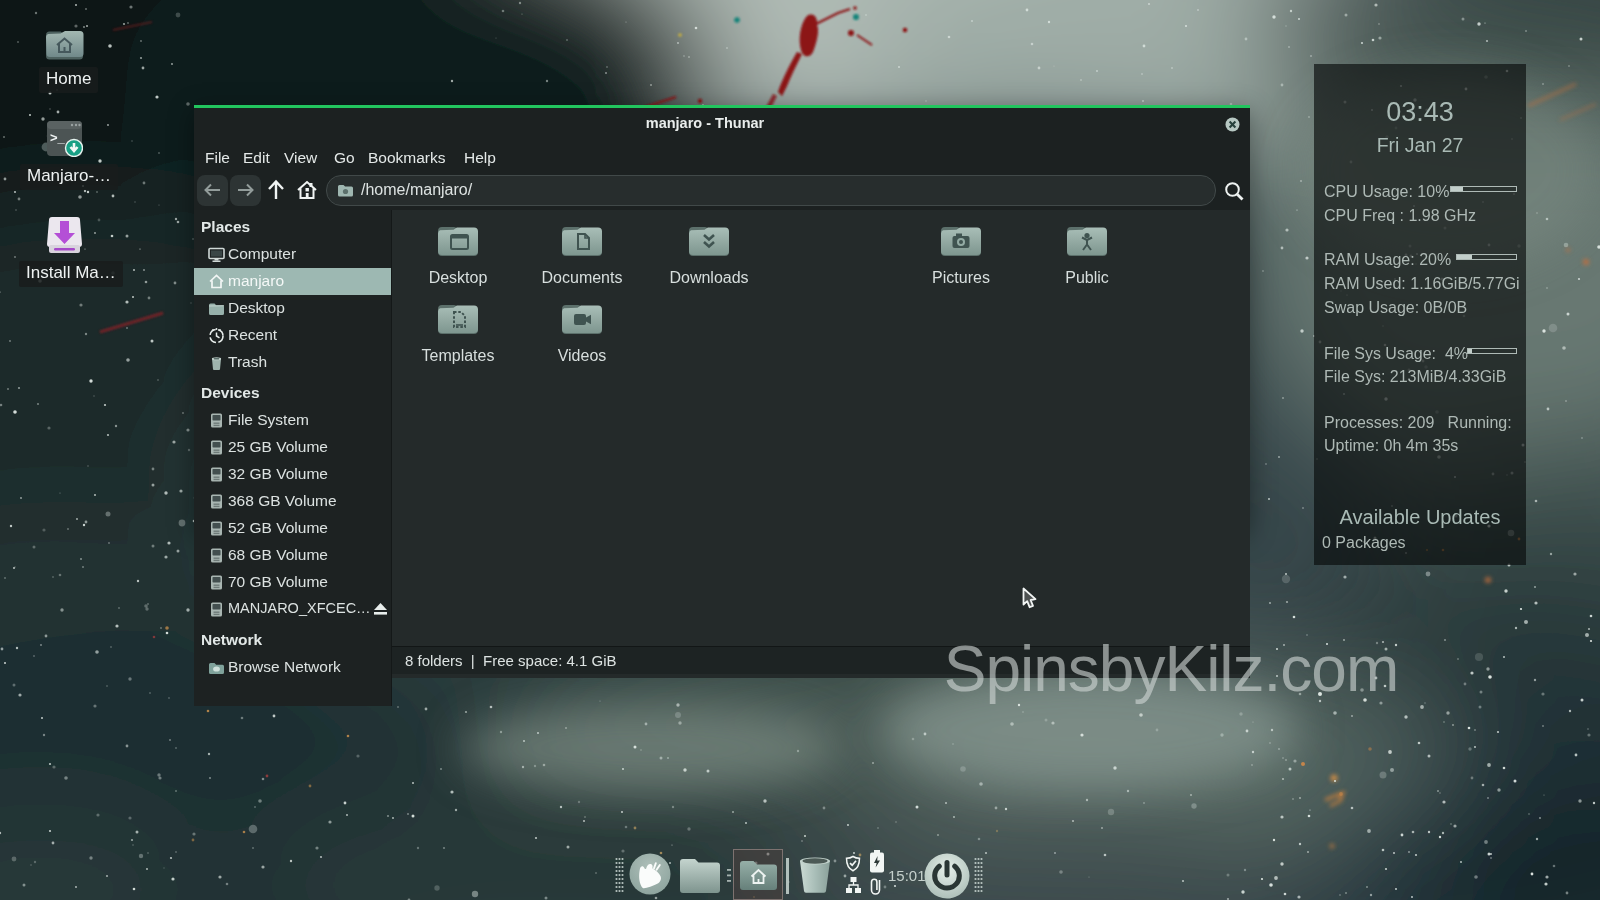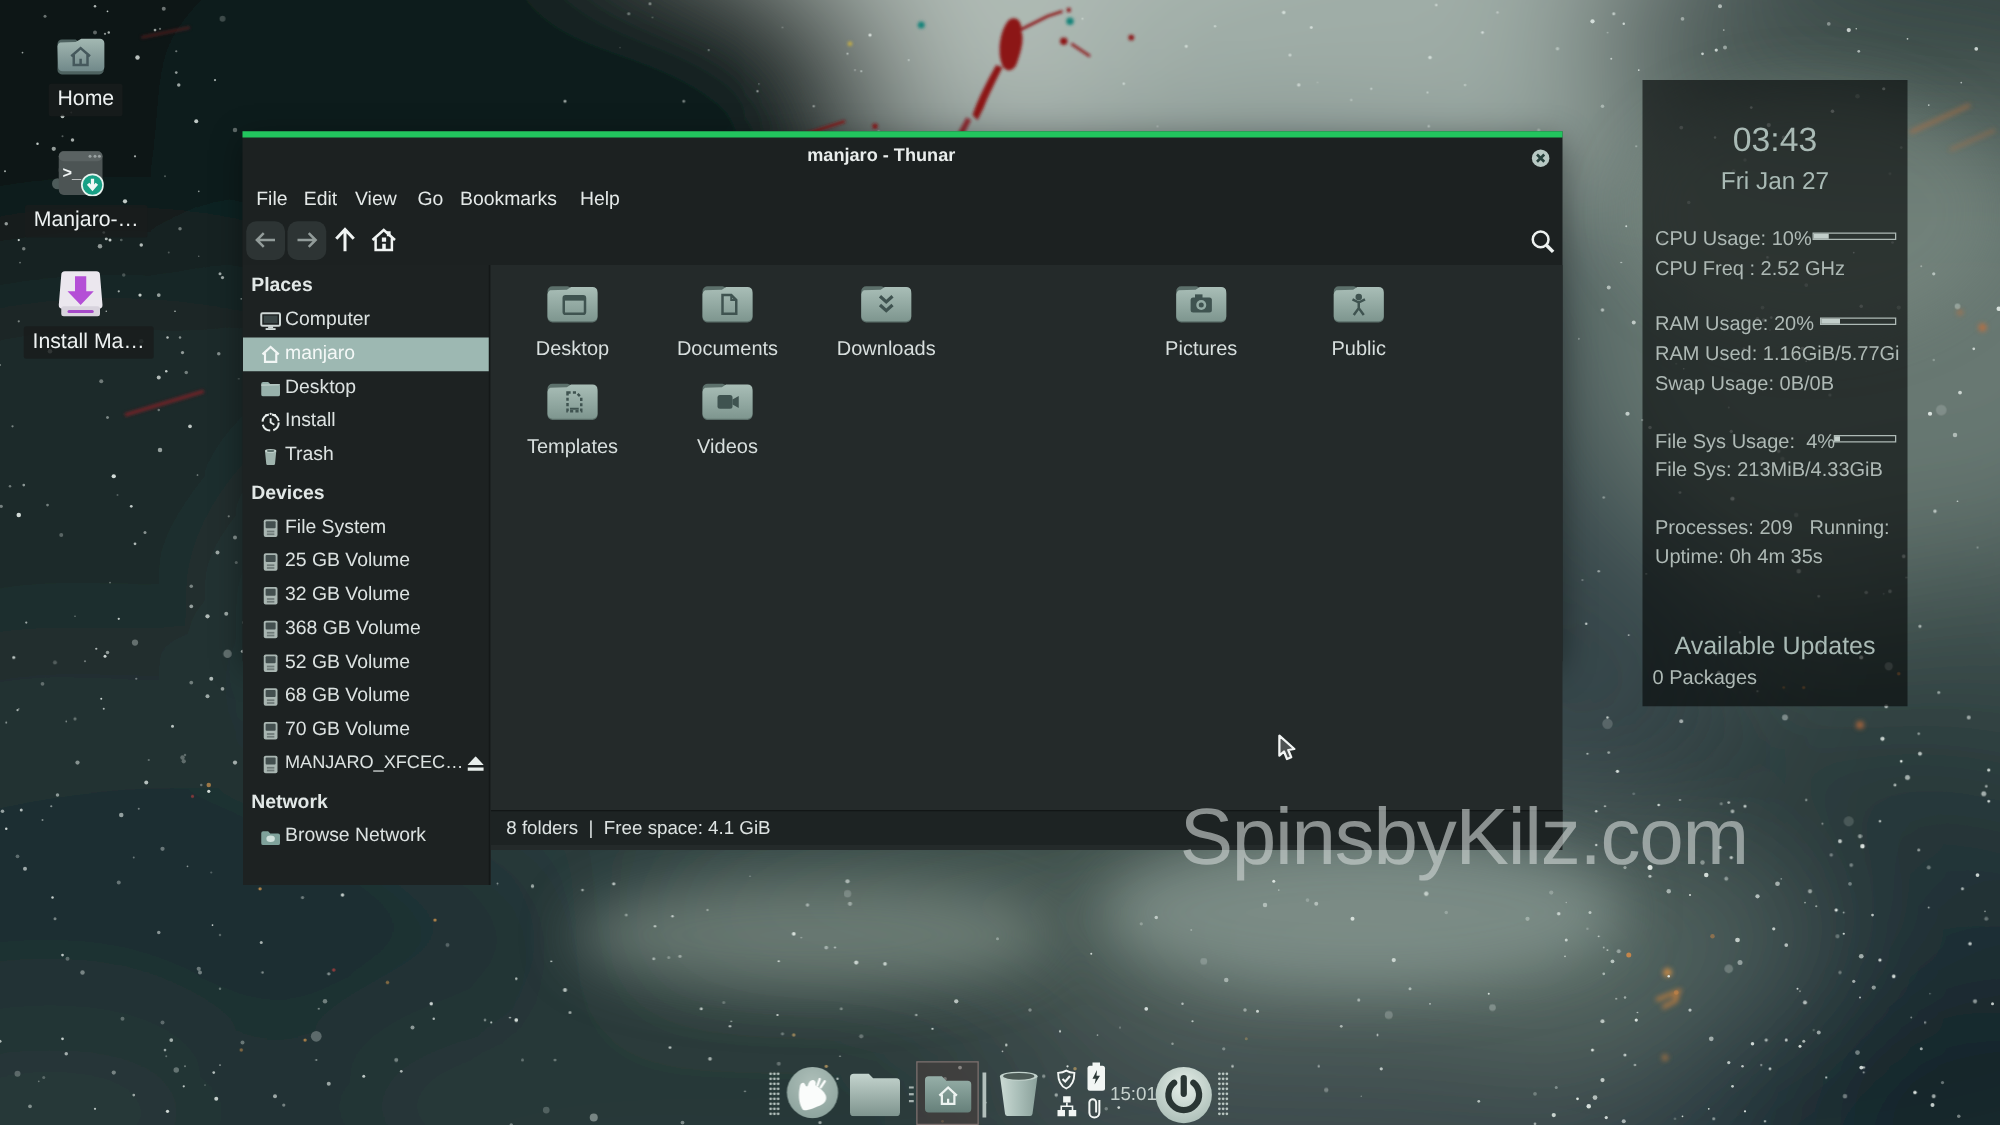--- a/index.html
+++ b/index.html
@@ -3,21 +3,21 @@
 <style>
 * { margin:0; padding:0; box-sizing:border-box; }
 html,body { width:1600px; height:900px; overflow:hidden; background:#36464a;
   font-family:"Liberation Sans", sans-serif; }
 .abs { position:absolute; }
 #desk { position:relative; width:1600px; height:900px; }
 .dlabel { position:absolute; background:rgba(24,28,28,0.82); color:#eef2f2; font-size:17px;
   padding:2px 7px 4px; border-radius:2px; white-space:nowrap; }
 
 #win { position:absolute; left:194px; top:105px; width:1056px; height:424px;
-  background:#1c2121; border-top:5px solid #22c55e; box-shadow:0 6px 24px rgba(0,0,0,0.38); }
+  background:#1c2121; border-top:3px solid #22c55e; box-shadow:0 6px 24px rgba(0,0,0,0.38); }
 #titlebar { position:absolute; left:0; top:0; width:100%; height:31px; }
 #title { position:absolute; top:7px; left:0; width:1022px; text-align:center; color:#e9edec;
   font-size:14.5px; font-weight:bold; }
 #menubar { position:absolute; left:0; top:31px; width:100%; height:40px; color:#e4e9e8; font-size:15.5px; }
 #menubar span { position:absolute; top:10px; }
 #toolbar { position:absolute; left:0; top:71px; width:100%; height:36px; }
 .navbtn { position:absolute; top:-4px; width:31px; height:31px; background:#2d3434; border-radius:8px; }
 #pathbar { position:absolute; left:132px; top:-4px; width:890px; height:31px; background:#272d2d;
   border:1px solid #414949; border-radius:15px; }
 #sidebar { position:absolute; left:0; top:102px; width:198px; height:496px; background:#1d2222; }
@@ -867,20 +867,27 @@
         </svg>
     <svg class="abs" style="left:72px;top:0px" width="20" height="22" viewBox="0 0 20 22">
           <path d="M10 20 V3 M3 10 L10 2.5 L17 10" stroke="#f0f4f3" stroke-width="2.4" fill="none"></path>
         </svg>
     <svg class="abs" style="left:102px;top:1px" width="22" height="20" viewBox="0 0 22 20">
           <path d="M2 10 L11 2 L20 10 M4.5 8.5 V18 h13 V8.5" stroke="#f0f4f3" stroke-width="2" fill="none"></path>
           <rect x="13.5" y="3" width="3" height="4" fill="#f0f4f3"></rect>
           <rect x="9.5" y="8" width="3.4" height="3.4" fill="#f0f4f3"></rect>
           <rect x="9.8" y="13" width="2.8" height="5" fill="#f0f4f3"></rect>
         </svg>
+    <div id="pathbar">
+      <svg class="abs" style="left:10px;top:7px" width="17" height="15" viewBox="0 0 17 15">
+            <path d="M1 3.5 a1.5 1.5 0 0 1 1.5 -1.5 h4 l1.6 1.6 h6.4 a1.5 1.5 0 0 1 1.5 1.5 v7 a1.5 1.5 0 0 1 -1.5 1.5 h-12 a1.5 1.5 0 0 1 -1.5 -1.5 z" fill="#9fb7b1"></path>
+            <circle cx="8.5" cy="8.5" r="2.6" fill="#5c706c"></circle>
+          </svg>
+      <span class="abs" style="left:34px;top:5px;font-size:16px;color:#dde3e2">/home/manjaro/</span>
+    </div>
     <svg class="abs" style="left:1030px;top:2px" width="21" height="21" viewBox="0 0 21 21">
           <circle cx="8.5" cy="8.5" r="6.3" fill="none" stroke="#eef2f1" stroke-width="2"></circle>
           <path d="M13.2 13.2 L18.5 18.5" stroke="#eef2f1" stroke-width="2.8"></path>
         </svg>
   </div>
   <div id="sidebar">
         <div class="shead" style="top:8px">Places</div>
 <div class="srow" style="top:31px;">
           <svg class="sic" viewBox="0 0 17 17">
             <rect x="1" y="2.5" width="15" height="10" rx="1" fill="none" stroke="#cfd8d6" stroke-width="1.6"></rect>
@@ -904,21 +911,21 @@
           <span class="txt">Desktop</span>
         </div>
 <div class="srow" style="top:112px;">
           <svg class="sic" viewBox="0 0 17 17">
             <circle cx="8.5" cy="9" r="6.5" fill="none" stroke="#e8eeec" stroke-width="1.6" stroke-dasharray="8 2.5"></circle>
             <path d="M8.5 5.5 v3.5 l3 1.8" stroke="#e8eeec" stroke-width="1.5" fill="none"></path>
             <circle cx="5" cy="3" r="0.9" fill="#e8eeec"></circle>
             <circle cx="8.5" cy="2" r="0.9" fill="#e8eeec"></circle>
             <circle cx="12" cy="3" r="0.9" fill="#e8eeec"></circle>
           </svg>
-          <span class="txt">Install</span>
+          <span class="txt">Recent</span>
         </div>
 <div class="srow" style="top:139px;">
           <svg class="sic" viewBox="0 0 17 17">
             <path d="M4 5 L5 15.2 a1 1 0 0 0 1 0.8 h5 a1 1 0 0 0 1 -0.8 L13 5 Z" fill="#9fb4ae"></path>
             <ellipse cx="8.5" cy="4.7" rx="4.6" ry="1.5" fill="#c5d4cf"></ellipse>
             <ellipse cx="8.5" cy="4.7" rx="3" ry="0.9" fill="#5a6e6a"></ellipse>
           </svg>
           <span class="txt">Trash</span>
         </div>
 <div class="shead" style="top:174px">Devices</div>
@@ -1107,21 +1114,21 @@
       </div>
 </div>
 
 <div id="conky">
 <div class="ln" style="top:33px;font-size:27px;color:#a9bab5;left:0;width:212px;text-align:center">03:43</div>
 <div class="ln" style="top:70px;font-size:19.5px;color:#a9bab5;left:0;width:212px;text-align:center">Fri Jan 27</div>
 <div class="ln" style="top:119px;font-size:16px;left:10px">CPU Usage: 10%</div>
 <div class="cbar" style="left:136px;top:122px;width:67px">
         <i style="width:12px"></i>
       </div>
-<div class="ln" style="top:143px;font-size:16px;left:10px">CPU Freq : 2.52 GHz</div>
+<div class="ln" style="top:143px;font-size:16px;left:10px">CPU Freq : 1.98 GHz</div>
 <div class="ln" style="top:187px;font-size:16px;left:10px">RAM Usage: 20%</div>
 <div class="cbar" style="left:142px;top:190px;width:61px">
         <i style="width:15px"></i>
       </div>
 <div class="ln" style="top:211px;font-size:16px;left:10px">RAM Used: 1.16GiB/5.77Gi</div>
 <div class="ln" style="top:235px;font-size:16px;left:10px">Swap Usage: 0B/0B</div>
 <div class="ln" style="top:281px;font-size:16px;left:10px">File Sys Usage:&nbsp; 4%</div>
 <div class="cbar" style="left:153px;top:284px;width:50px">
         <i style="width:4px"></i>
       </div>

